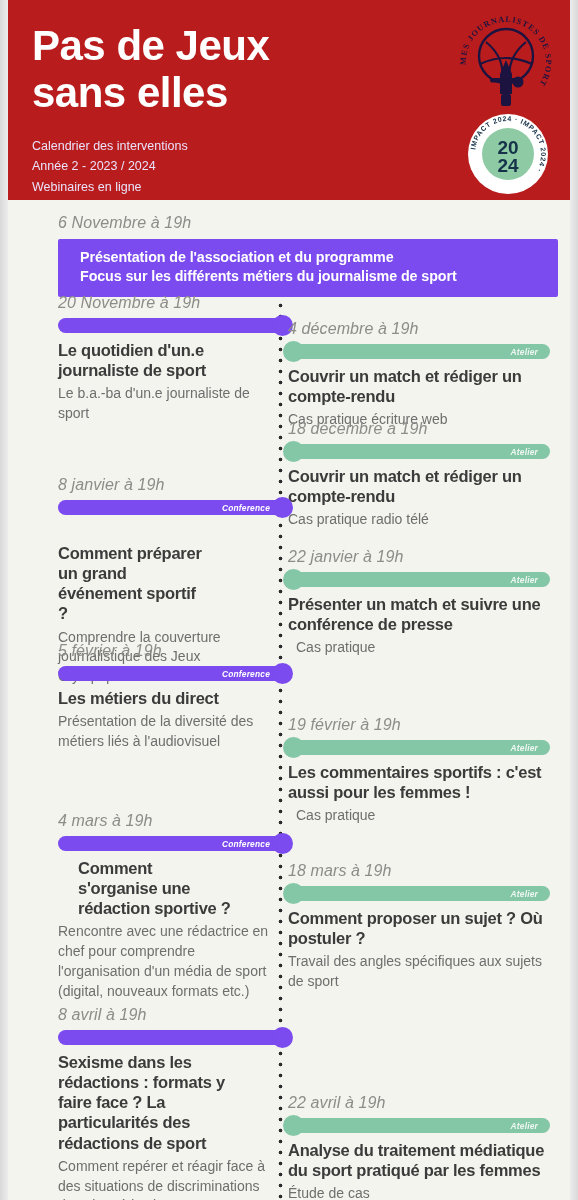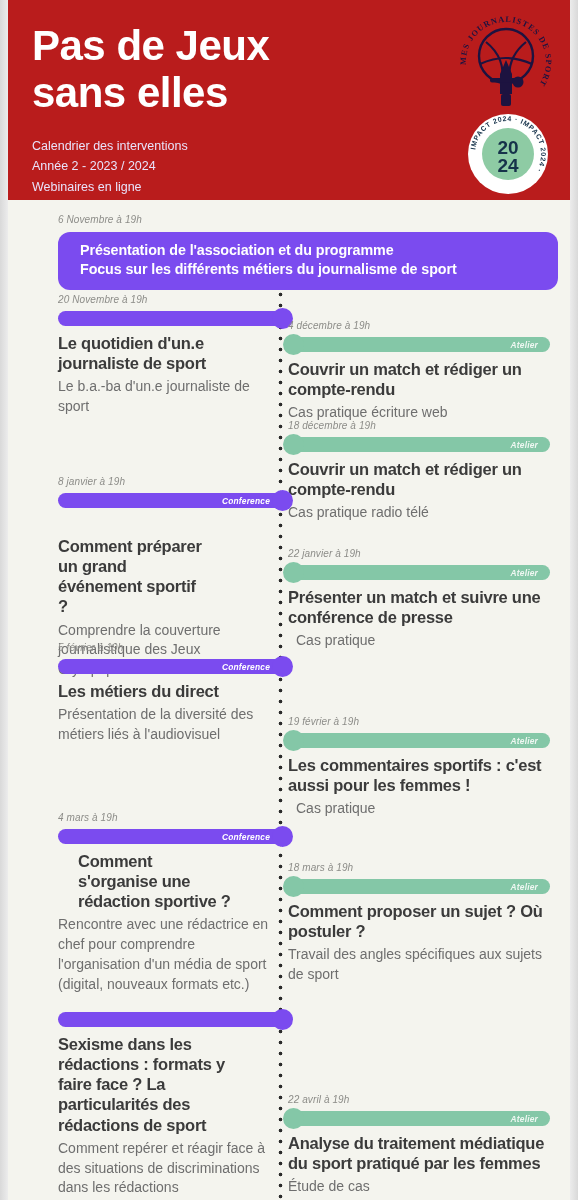--- a/index.html
+++ b/index.html
@@ -87,30 +87,30 @@
     background-size: 5px 11px;
     background-repeat: repeat-y;
     z-index: 2;
   }
 
   
   .ev {
     position: absolute;
   }
   .ev-date {
-    font-size: 10px;
+    font-size: 16px;
     font-style: italic;
     color: #8C8C88;
     letter-spacing: 0.1px;
     white-space: nowrap;
   }
 
   .banner {
     background: #7B4BEF;
-    border-radius: 12px;
+    border-radius: 2px;
     padding: 9px 18px 11px 22px;
     color: #ffffff;
     font-size: 14.3px;
     font-weight: bold;
     line-height: 1.32;
     letter-spacing: -0.1px;
     width: 500px;
   }
 
   
@@ -319,20 +319,21 @@
       <div class="ev-date">18 mars à 19h</div>
       <div class="bar bar-green right-bar-w" style="margin-top:6px;">
         <div class="bar-knob knob-green"></div>
         <span class="bar-tag-green">Atelier</span>
       </div>
       <div class="ev-title">Comment proposer un sujet ? Où postuler ?</div>
       <div class="ev-desc">Travail des angles spécifiques aux sujets de sport</div>
     </div>
 
     <div class="ev col-left" style="top:806px; z-index:5;">
+      <div class="ev-date">8 avril à 19h</div>
       <div class="bar bar-purple left-bar-w" style="margin-top:6px;">
         <div class="bar-knob knob-purple"></div>
       </div>
       <div class="ev-title" style="width:200px;">Sexisme dans les rédactions : formats y faire face ? La particularités des rédactions de sport</div>
       <div class="ev-desc">Comment repérer et réagir face à des situations de discriminations dans les rédactions</div>
     </div>
 
     <div class="ev col-right" style="top:894px; z-index:5;">
       <div class="ev-date">22 avril à 19h</div>
       <div class="bar bar-green right-bar-w" style="margin-top:6px;">

